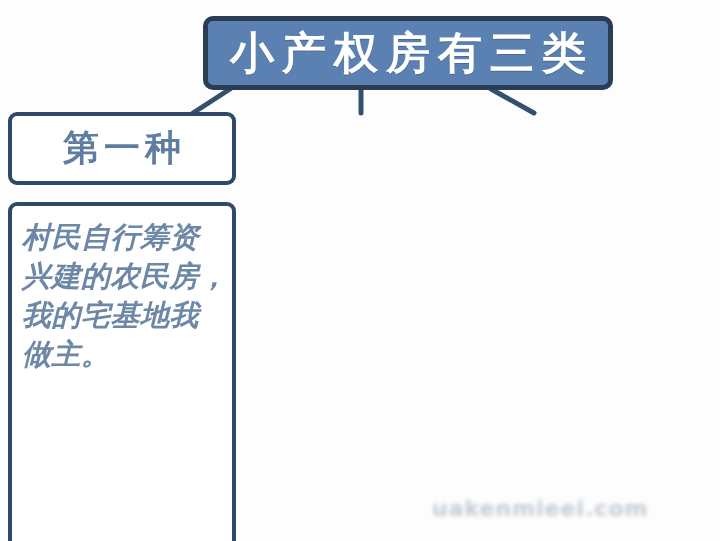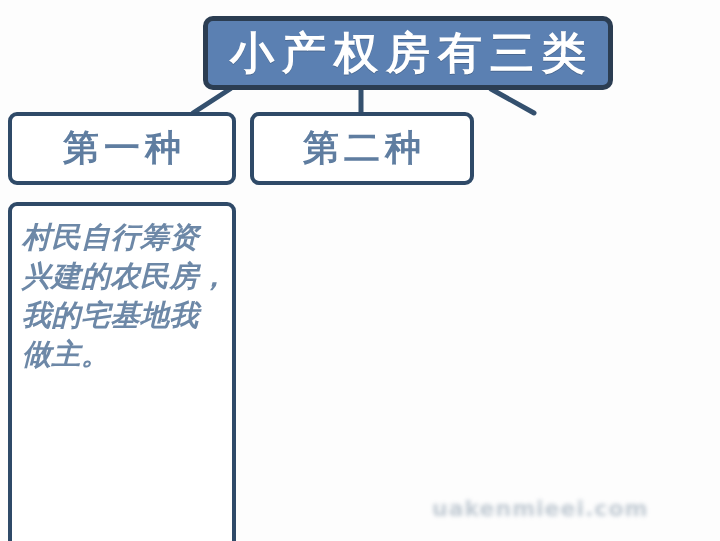--- a/index.html
+++ b/index.html
@@ -129,20 +129,17 @@
   <div class="box header-box col-1">
     <span class="header-label">第一种</span>
   </div>
   <div class="box body-box col-1">
     <div class="body-text">村民自行筹资
 兴建的农民房，
 我的宅基地我
 做主。</div>
   </div>
 
-  <div class="box header-box col-2">
-    <span class="header-label">第二种</span>
-  </div>
 
 
   <div class="watermark">uakenmieei.com</div>
 
 </div>
 
 </body></html>

